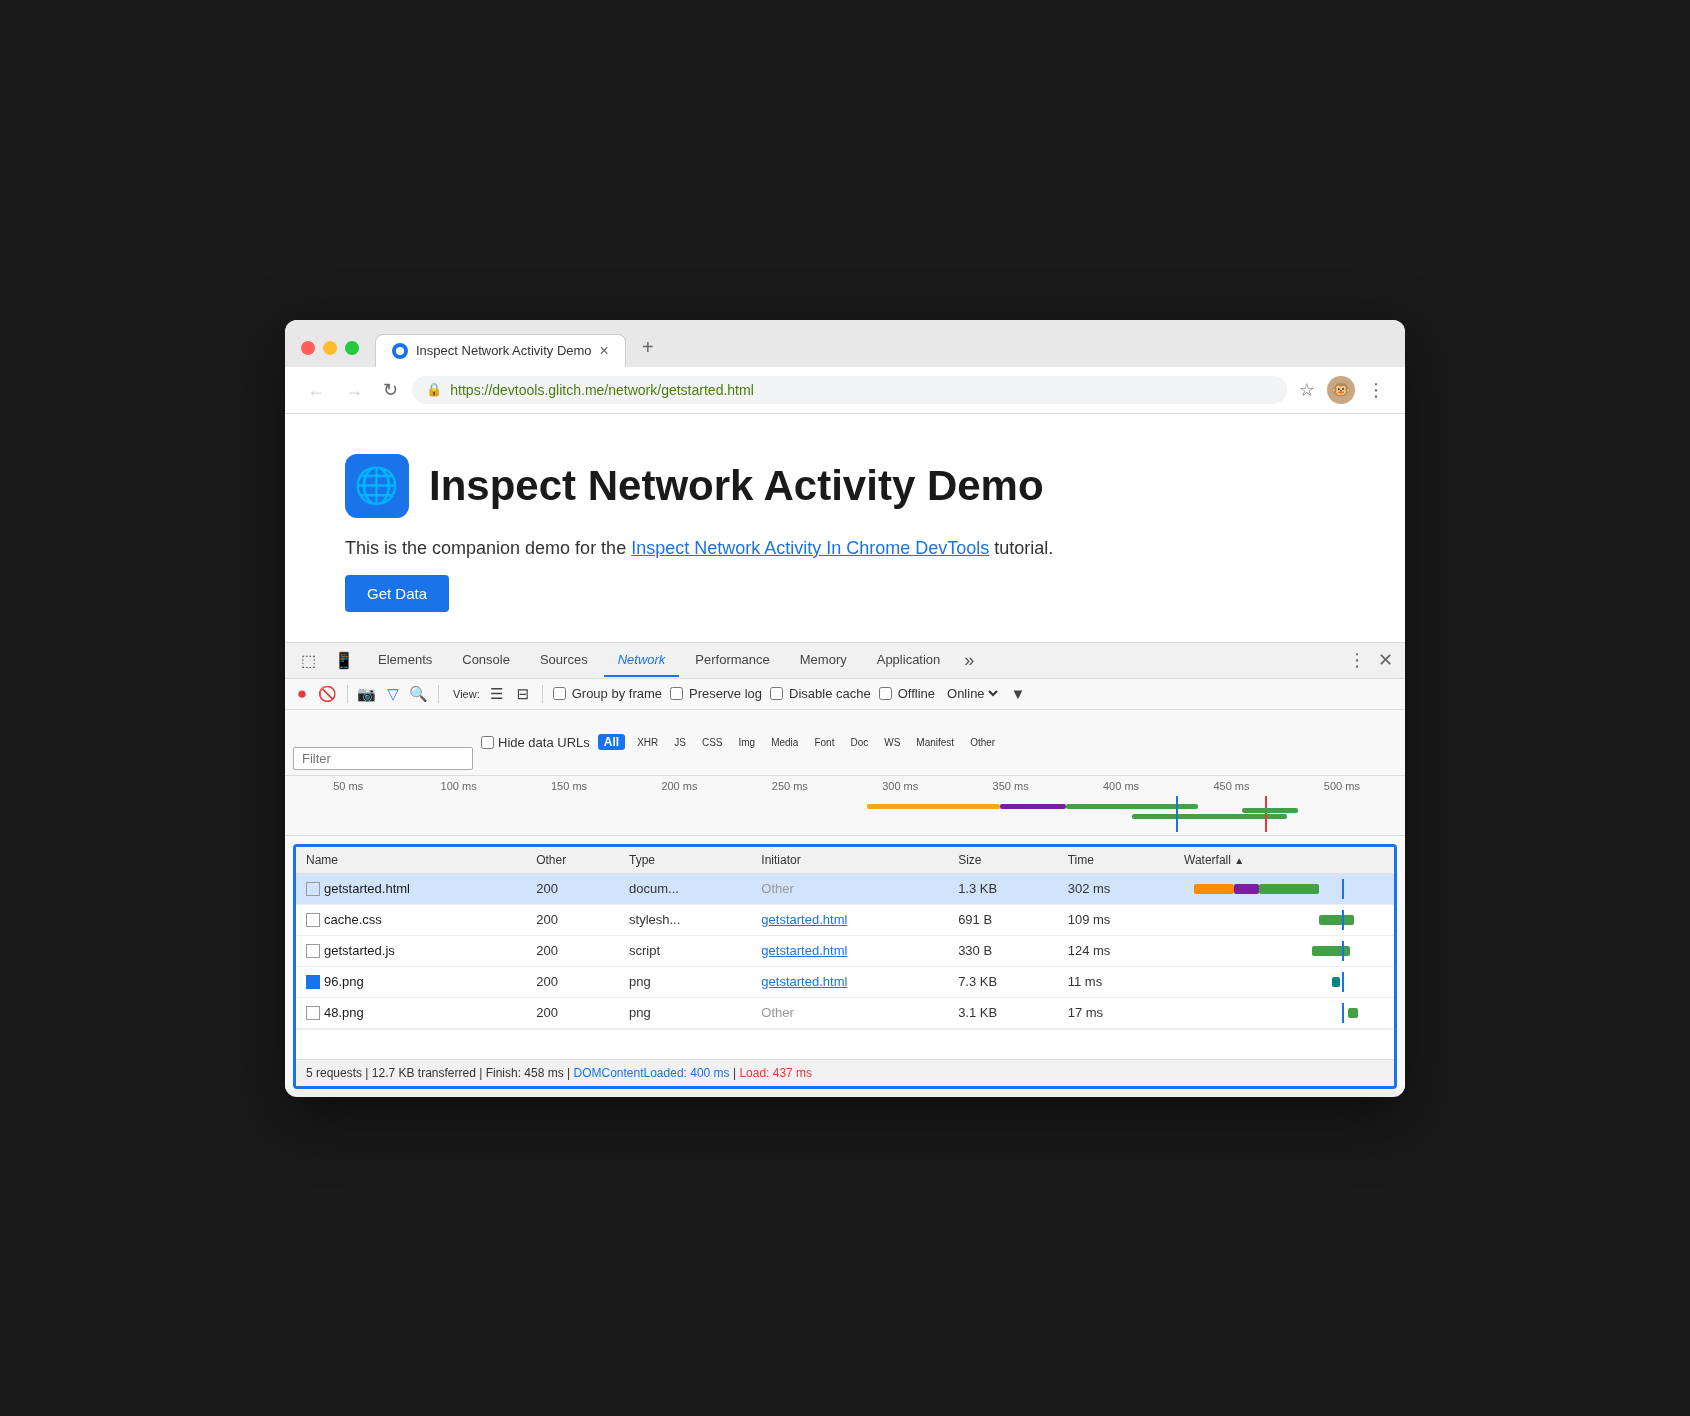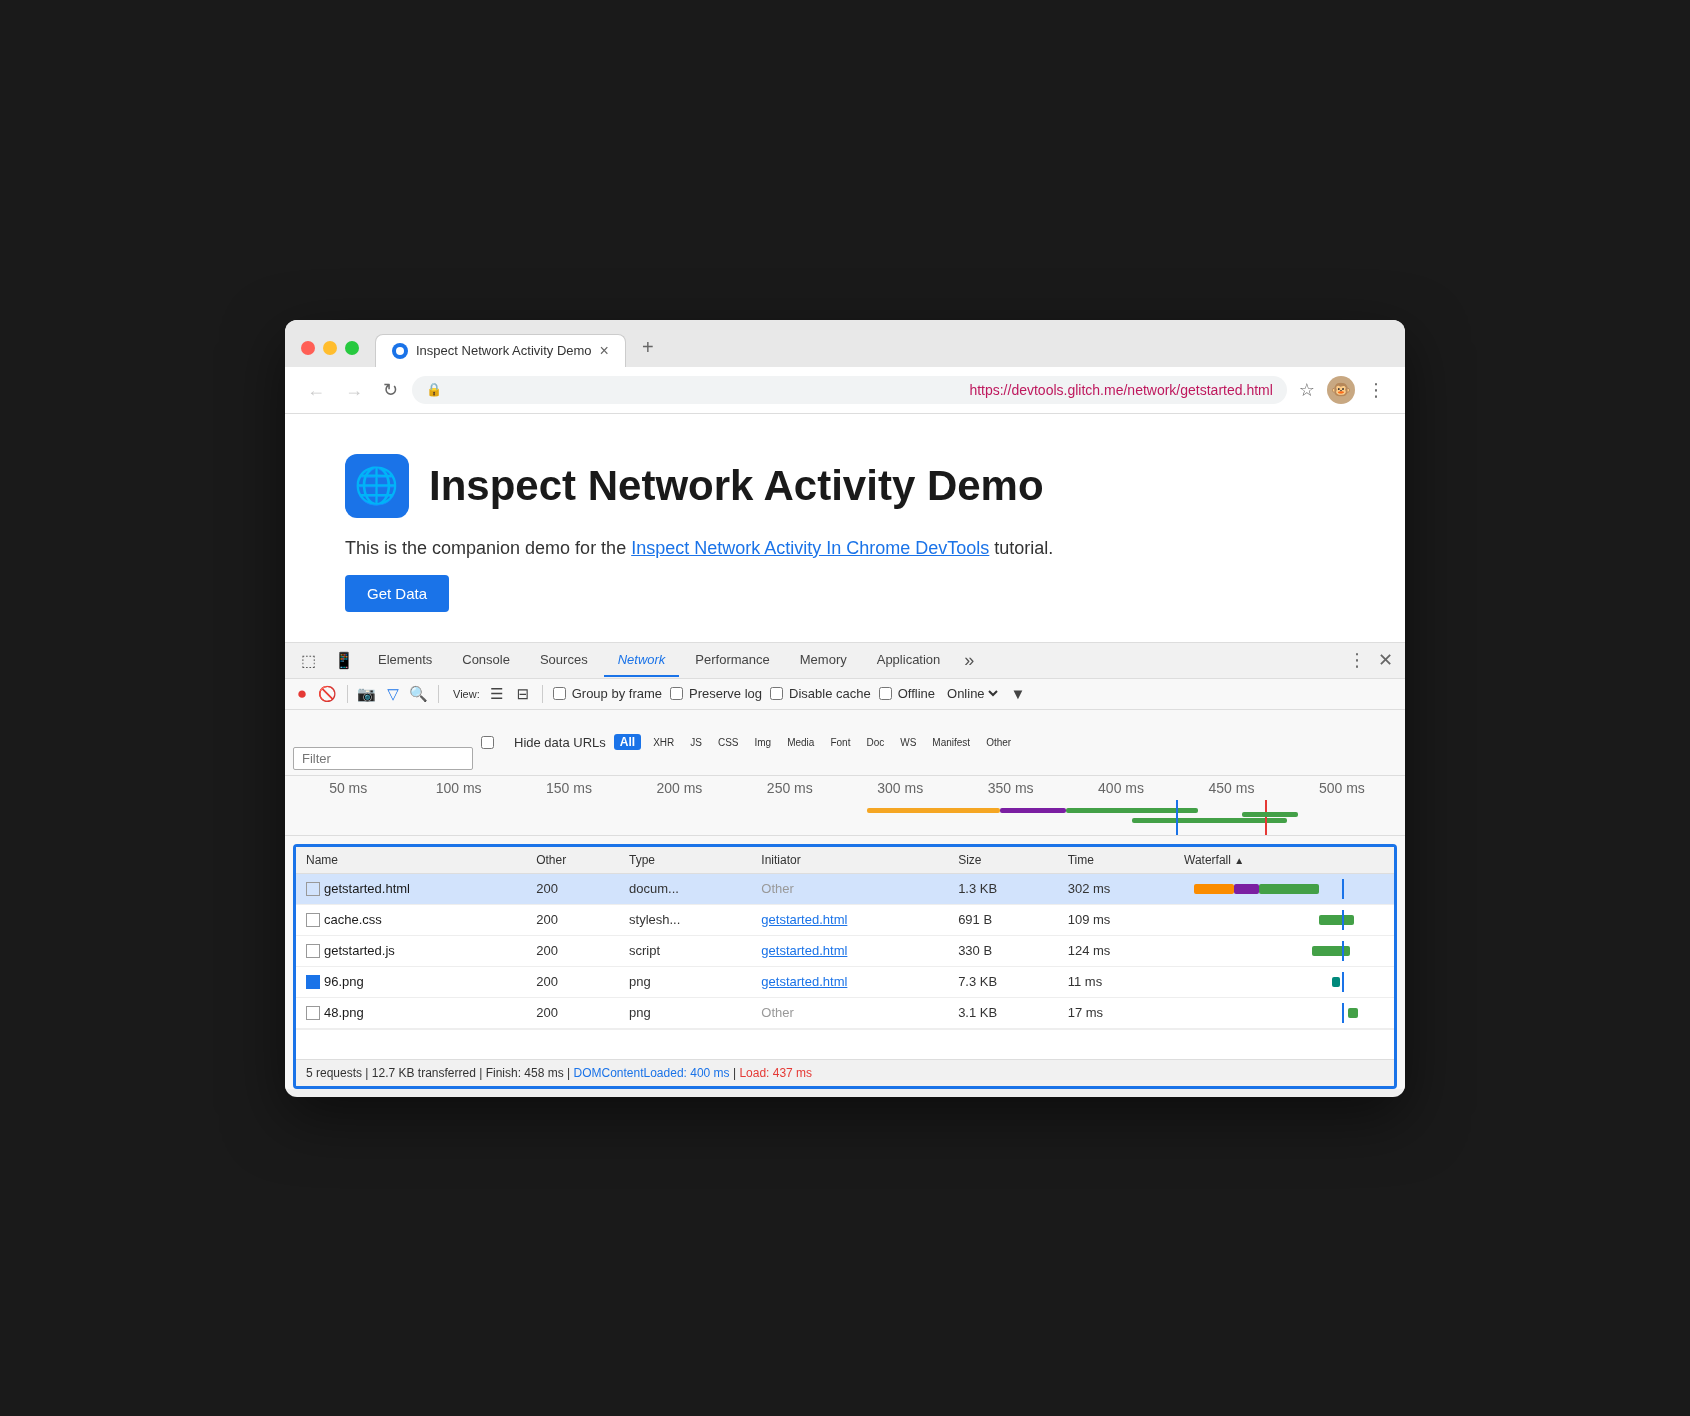--- a/index.html
+++ b/index.html
@@ -124,23 +124,22 @@
       background: #f1f3f4;
       border-radius: 20px;
       padding: 6px 14px;
       gap: 8px;
     }
 
     .lock-icon { color: #555; font-size: 13px; }
 
     .url-text {
       font-size: 14px;
-      color: #be185d;
+      color: #4d7c0f;
       flex: 1;
-      text-align: right;
     }
 
     .addr-actions {
       display: flex;
       gap: 8px;
       align-items: center;
     }
 
     .addr-icon-btn {
       background: none;
@@ -327,21 +326,21 @@
       align-items: center;
       gap: 8px;
       padding: 5px 8px;
       border-bottom: 1px solid #ddd;
       background: #f8f8f8;
     }
 
     .filter-checkbox-group {
       display: flex;
       align-items: center;
-      gap: 20px;
+      gap: 4px;
       font-size: 13px;
       color: #333;
     }
 
     .filter-input {
       border: 1px solid #aaa;
       border-radius: 2px;
       padding: 3px 8px;
       font-size: 13px;
       color: #333;
@@ -375,21 +374,21 @@
       border-bottom: 1px solid #ddd;
       padding: 4px 8px 0;
       height: 60px;
       position: relative;
       overflow: hidden;
     }
 
     .timeline-ruler {
       display: flex;
       gap: 0;
-      font-size: 14px;
+      font-size: 11px;
       color: #666;
       padding-bottom: 4px;
     }
 
     .timeline-mark {
       flex: 1;
       text-align: center;
     }
 
     .timeline-bars {

